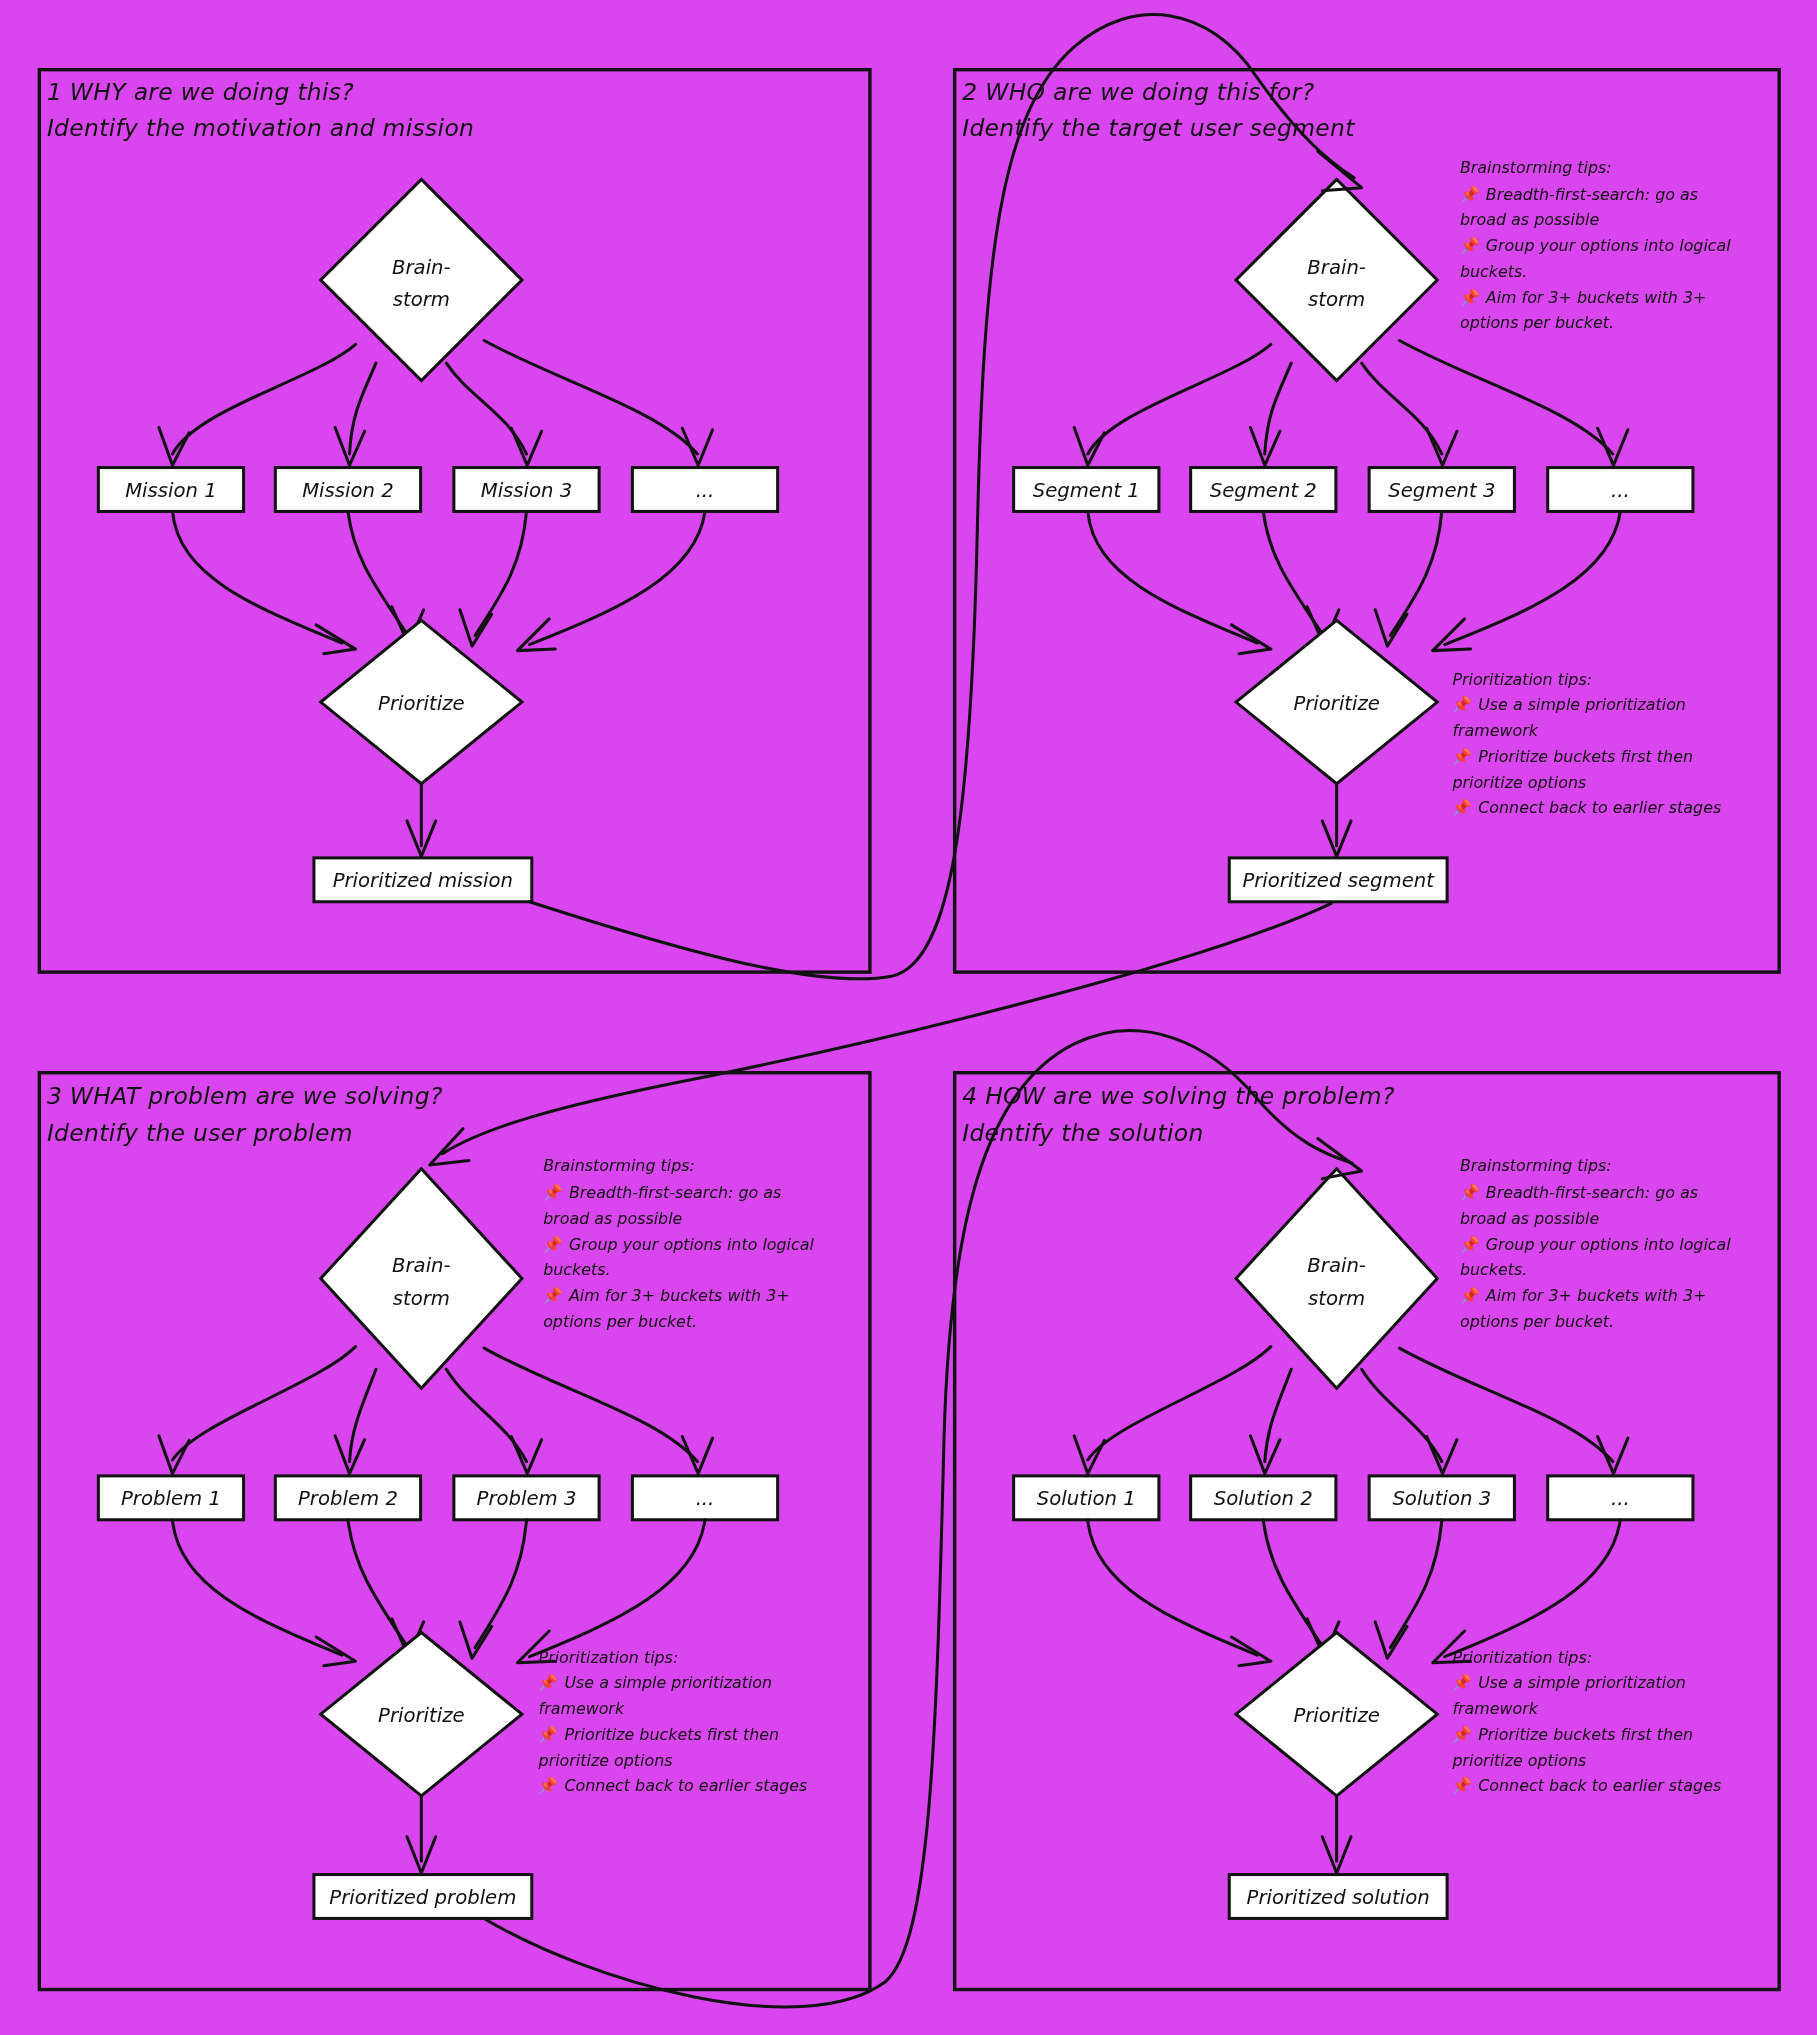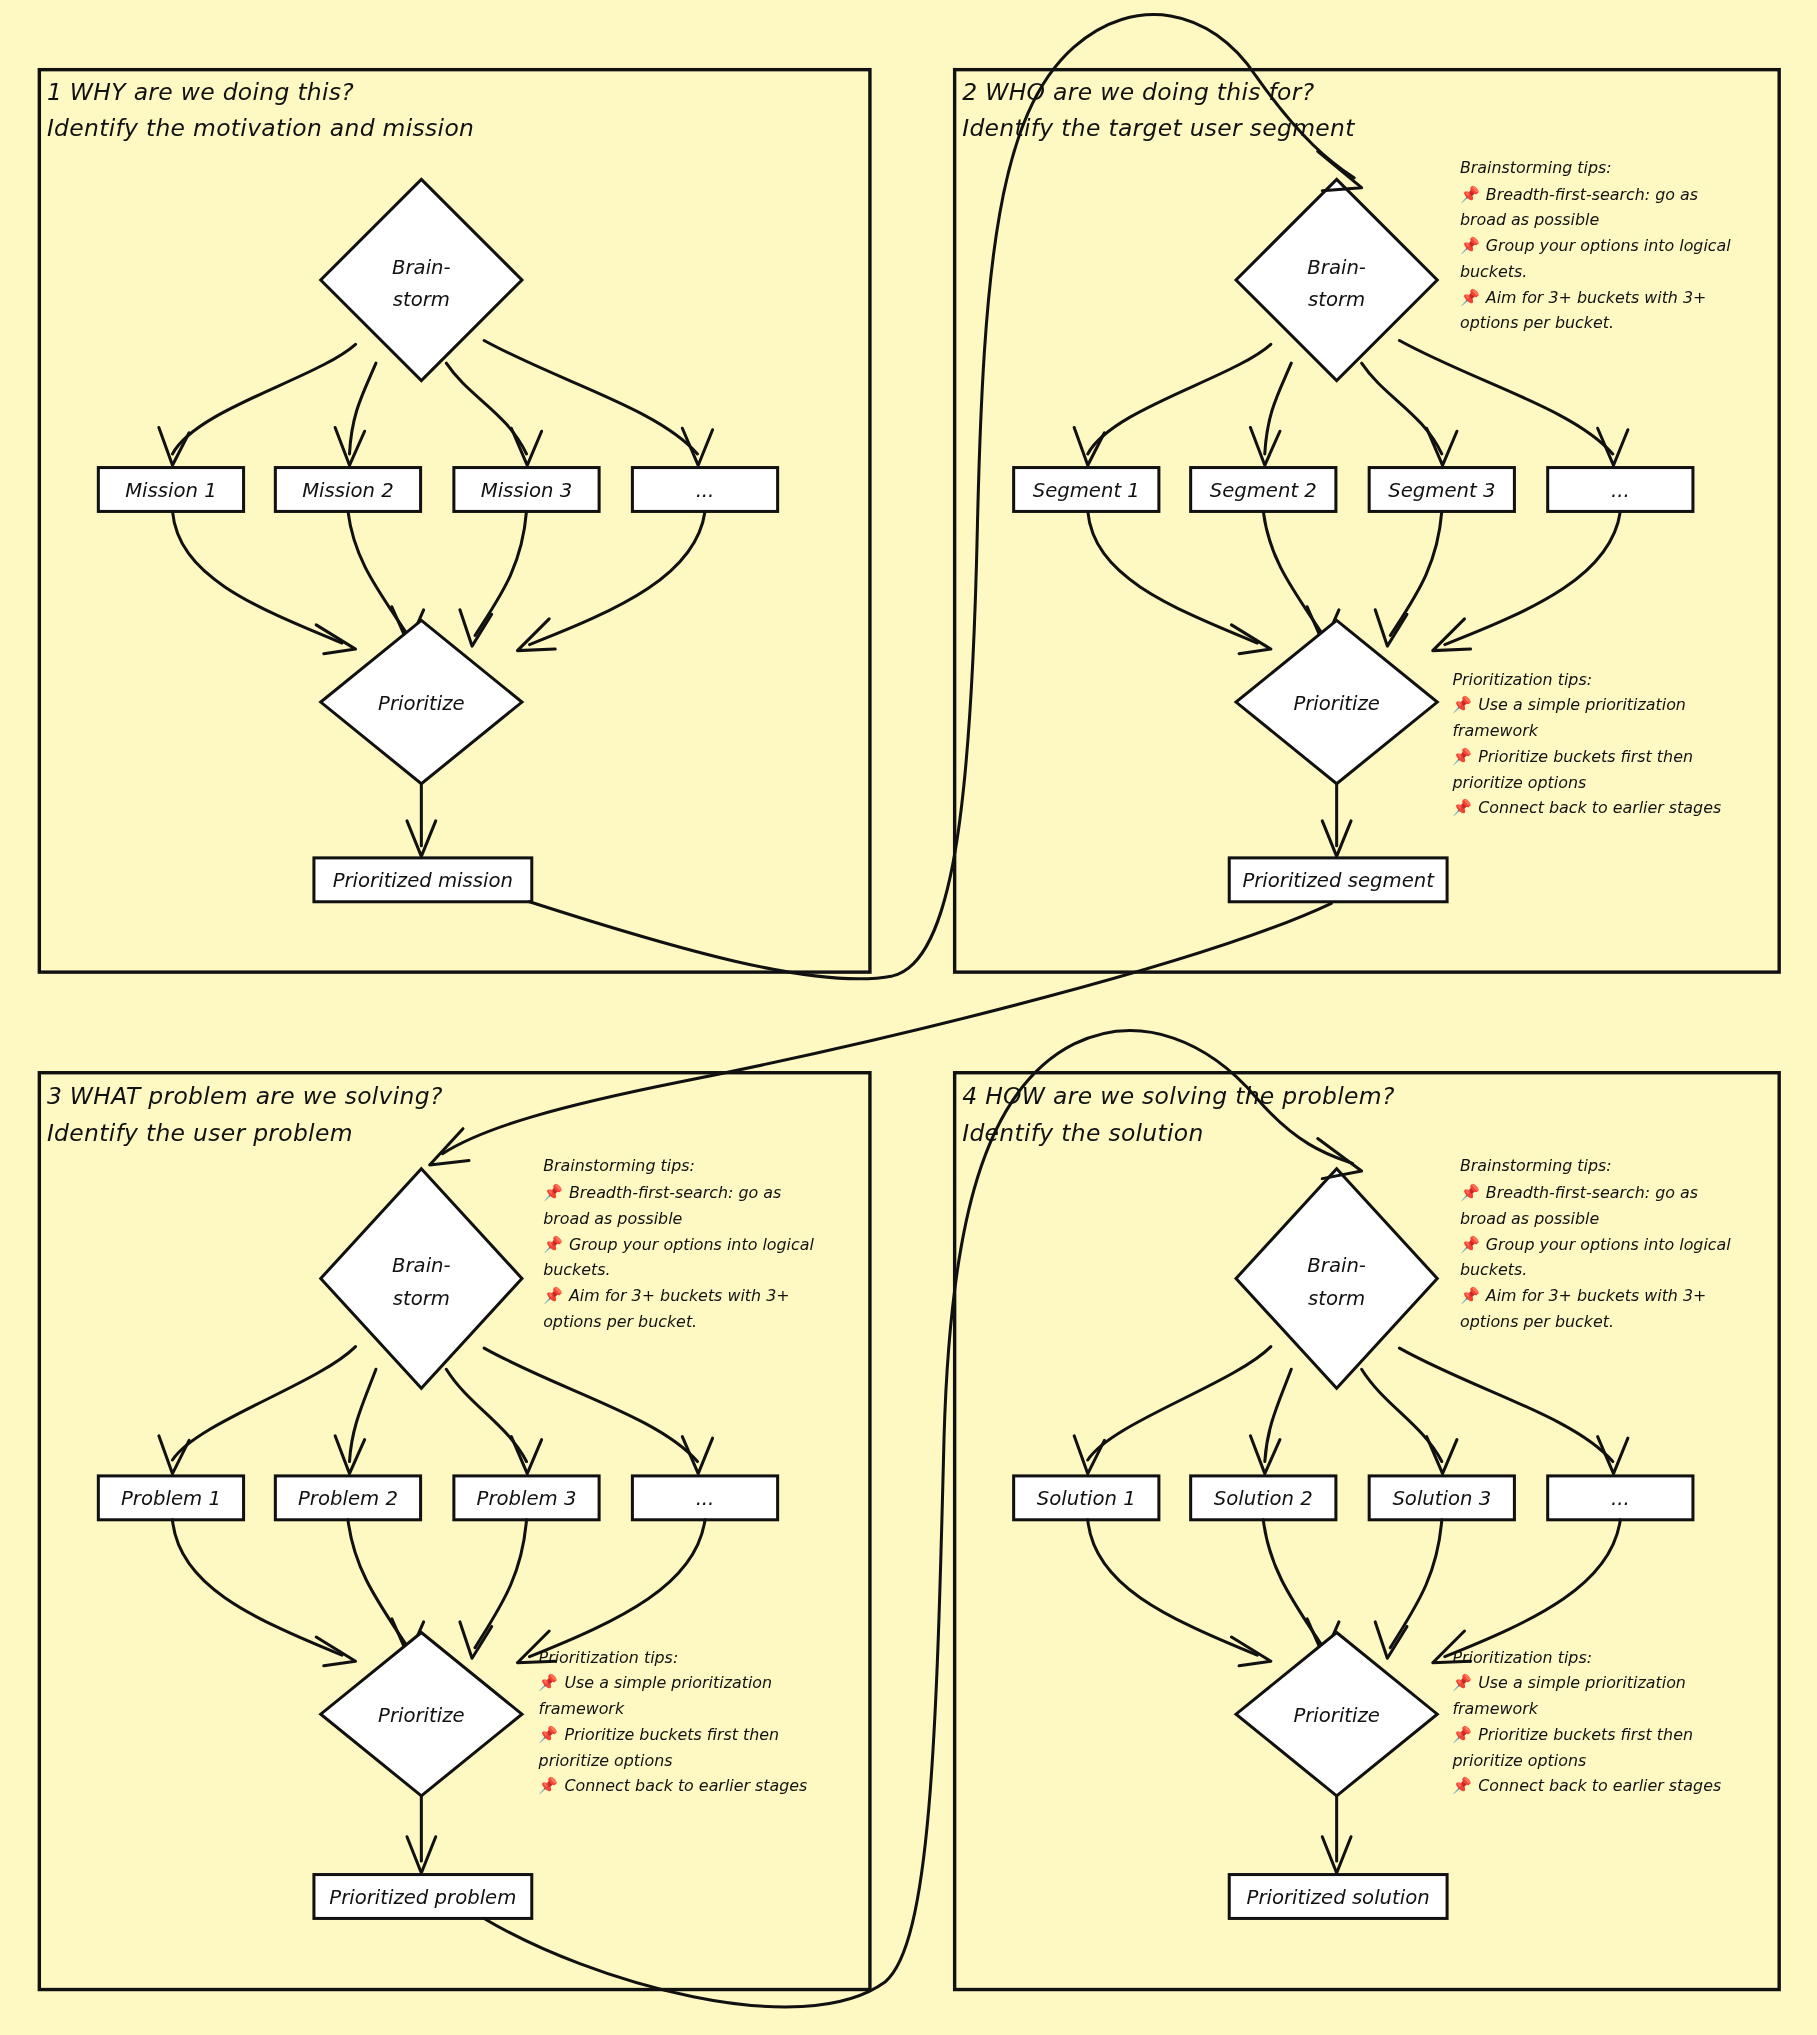--- a/index.html
+++ b/index.html
@@ -11,21 +11,21 @@
   body {
     width: 1817px;
     height: 2035px;
     font-family: "DejaVu Sans", sans-serif;
     overflow: hidden;
   }
   #stage {
     position: relative;
     width: 1817px;
     height: 2035px;
-    background: #fef9c3;
+    background: #d946ef;
   }
   svg.layer {
     position: absolute;
     top: 0;
     left: 0;
     width: 1817px;
     height: 2035px;
   }
   .hand {
     font-family: "DejaVu Sans", sans-serif;

